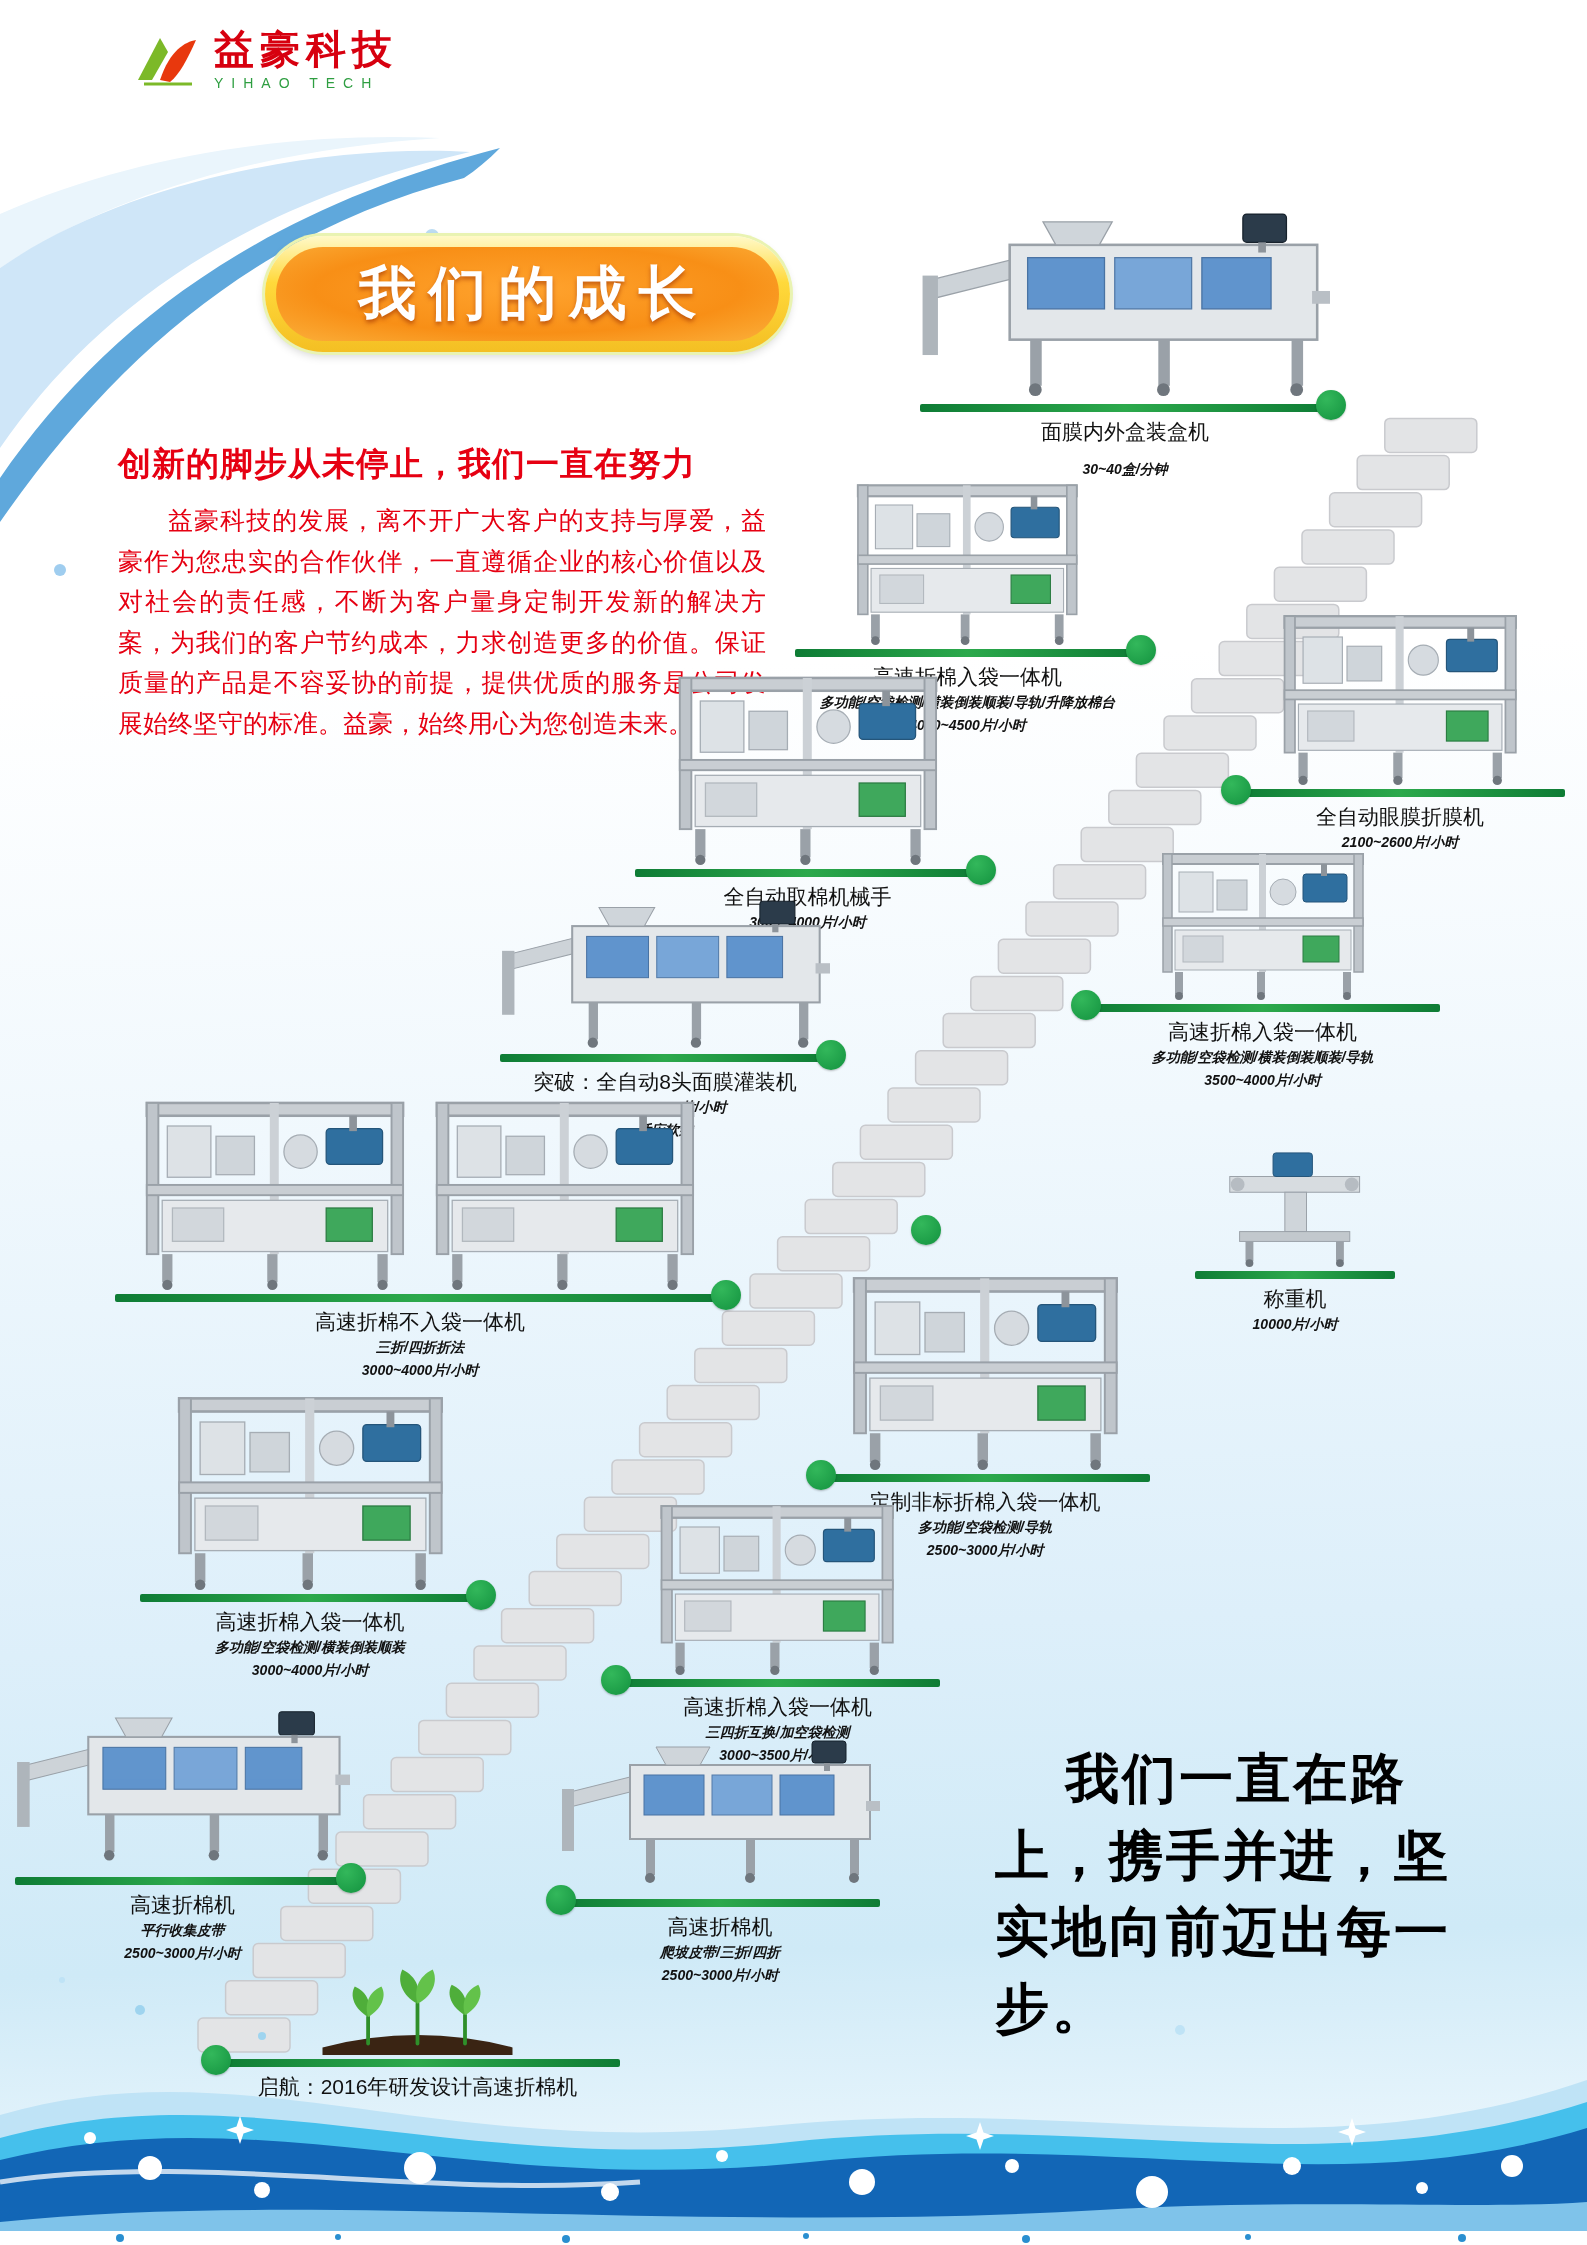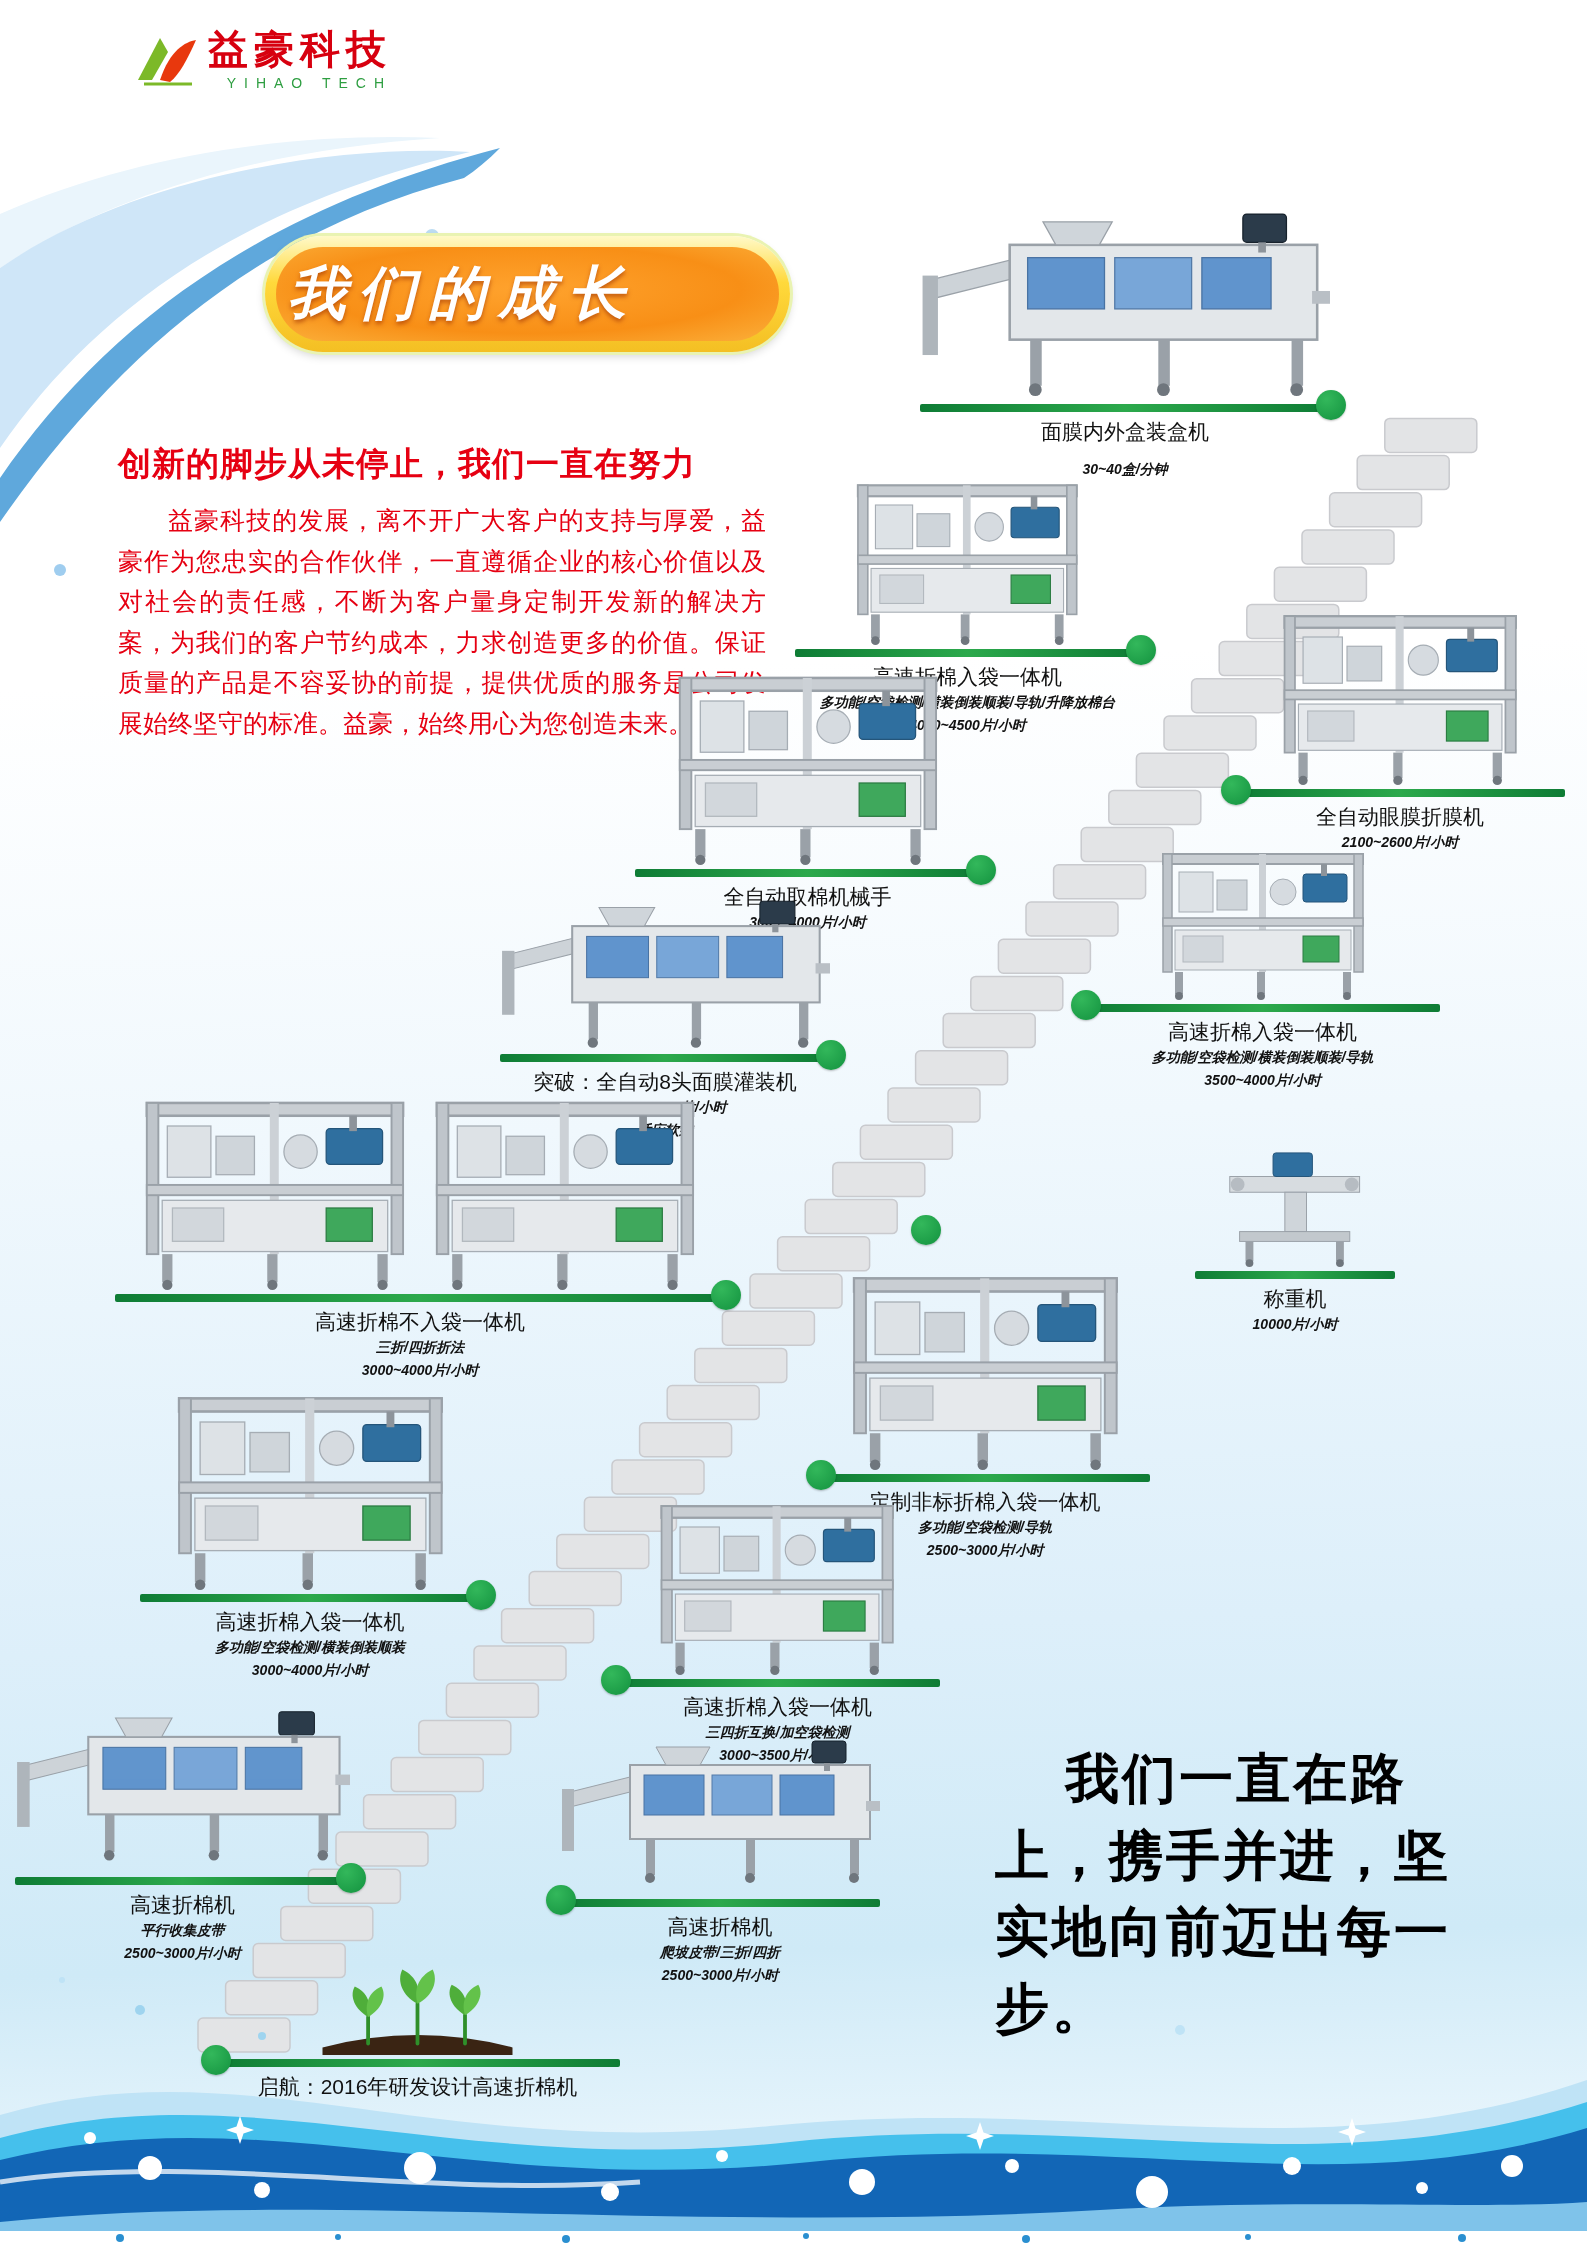--- a/index.html
+++ b/index.html
@@ -4,39 +4,39 @@
 <style>
   html,body{margin:0;padding:0;background:#888;}
   .poster{
     position:relative;width:1587px;height:2245px;overflow:hidden;
     font-family:"Liberation Sans",sans-serif;
     background:linear-gradient(178deg,#ffffff 0%,#ffffff 30%,#f0f8fd 50%,#ddeffa 72%,#cfeaf7 86%,#f5fbff 100%);
   }
   
   .header{position:absolute;top:0;left:0;right:0;height:120px;background:#ffffff;z-index:10;
           display:flex;align-items:center;padding-left:130px;box-sizing:border-box;}
-  .logo{display:flex;align-items:center;gap:8px;text-align:right;}
+  .logo{display:flex;align-items:center;gap:14px;}
   .logo-text{display:flex;flex-direction:column;}
   .logo-cn{color:var(--logo-red,#d7000f);font-size:40px;font-weight:bold;letter-spacing:6px;line-height:1;}
   .logo-en{color:var(--logo-green,#2e9e41);font-size:14px;font-weight:normal;letter-spacing:8px;margin-top:6px;}
   
   .swirl{position:absolute;left:0;top:118px;width:620px;height:500px;z-index:0;}
   .bottom-wave{position:absolute;left:0;top:1830px;width:1587px;height:415px;z-index:2;}
   .wave-pale{fill:var(--wave-pale,#bfe3f6);}
   .wave-cyan{fill:var(--wave-cyan,#45c0ec);}
   .wave-deep{fill:var(--wave-deep-blue,#1266b6);}
   .stairs{position:absolute;left:0;top:0;width:1587px;height:2245px;z-index:1;}
   
   .badge{position:absolute;left:265px;top:236px;width:525px;height:116px;border-radius:58px;z-index:6;
          background:linear-gradient(180deg,#fff9c8,#ffd93b 40%,#f4bf23);
          box-shadow:0 0 0 3px #e9f3b2,0 4px 10px rgba(0,0,0,.18);
          display:flex;align-items:center;justify-content:center;}
   .badge-inner{width:calc(100% - 22px);height:calc(100% - 22px);border-radius:48px;
          background:radial-gradient(ellipse at 50% 45%,#ffa32e 0%,var(--badge-orange,#f88f16) 60%,#fbb03b 100%);
-         display:flex;align-items:center;font-style:italic;}
+         display:flex;align-items:center;justify-content:center;}
   .badge-text{font-size:58px;font-weight:bold;color:#ffffff;letter-spacing:12px;padding-left:12px;
          text-shadow:0 3px 4px rgba(150,40,0,.55);}
   
   .intro-heading{position:absolute;left:118px;top:442px;width:700px;z-index:5;
          font-size:33px;font-weight:bold;color:var(--brand-red,#e60012);letter-spacing:1px;}
   .intro-body{position:absolute;left:118px;top:500px;width:648px;z-index:5;
          font-size:25px;line-height:1.62;color:var(--brand-red,#e60012);
          text-indent:2em;text-align:justify;}
   
   .milestone{position:absolute;display:flex;flex-direction:column;align-items:center;z-index:5;}

